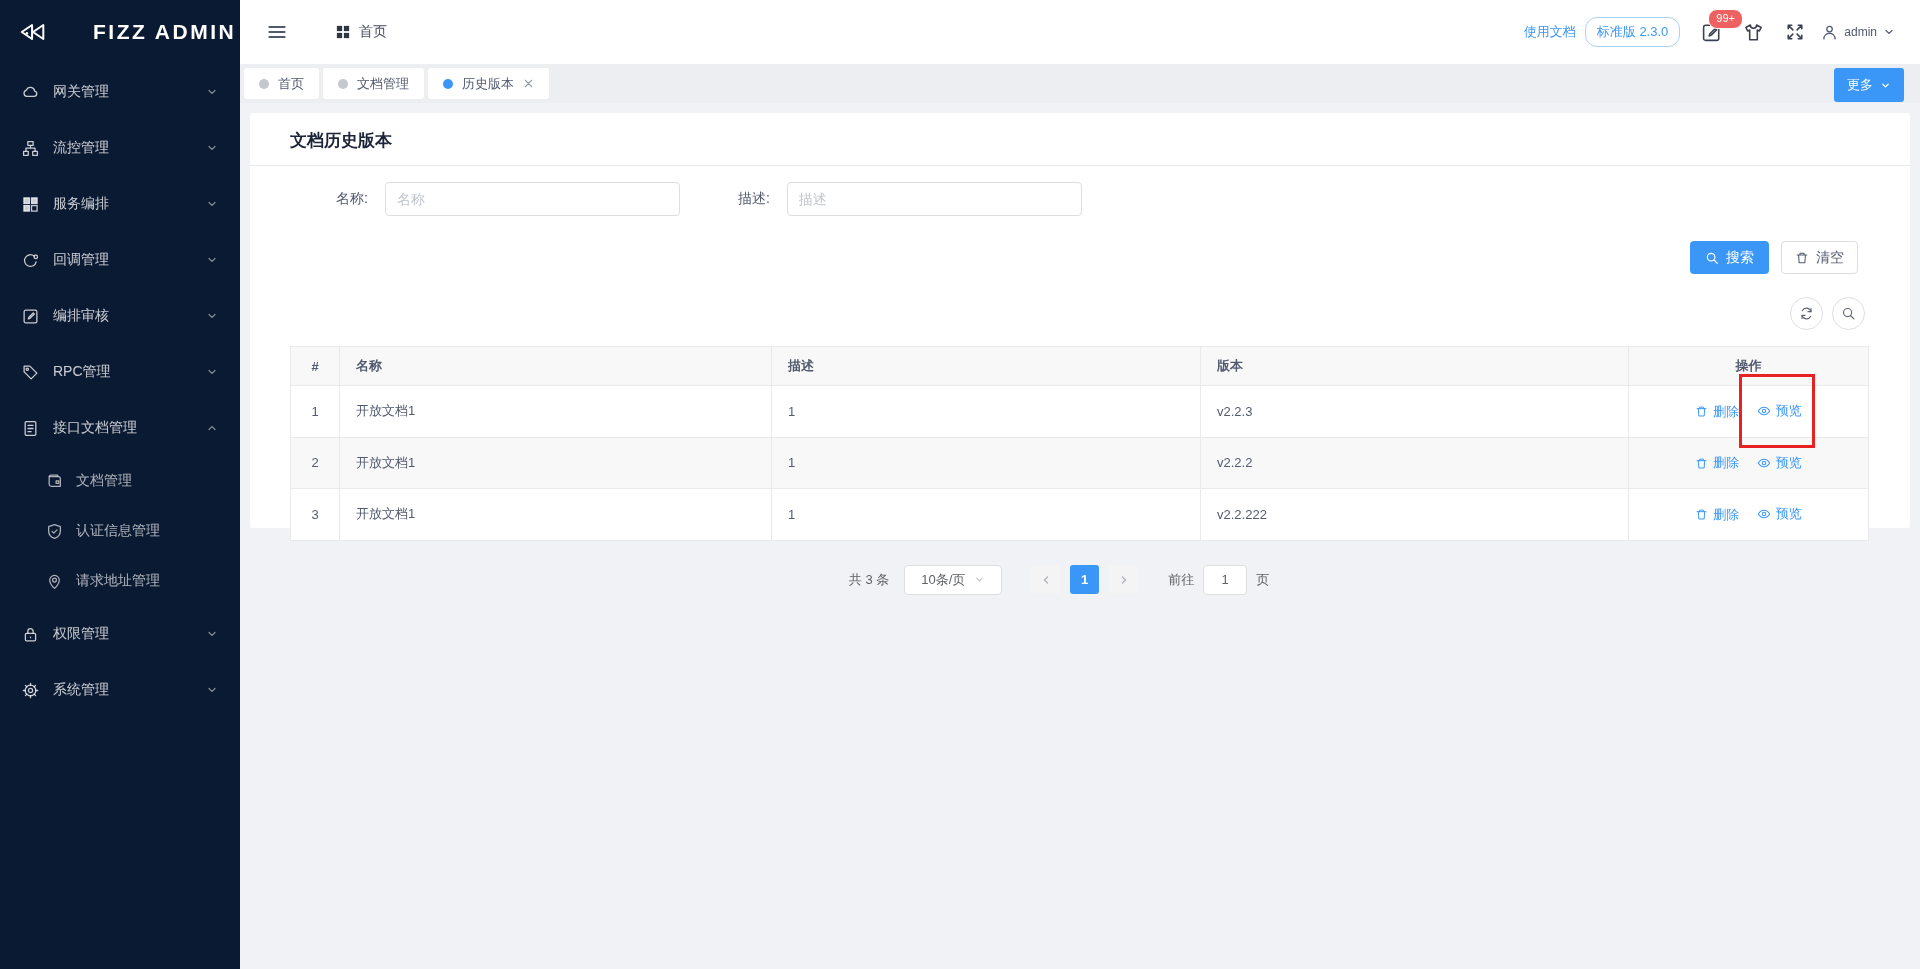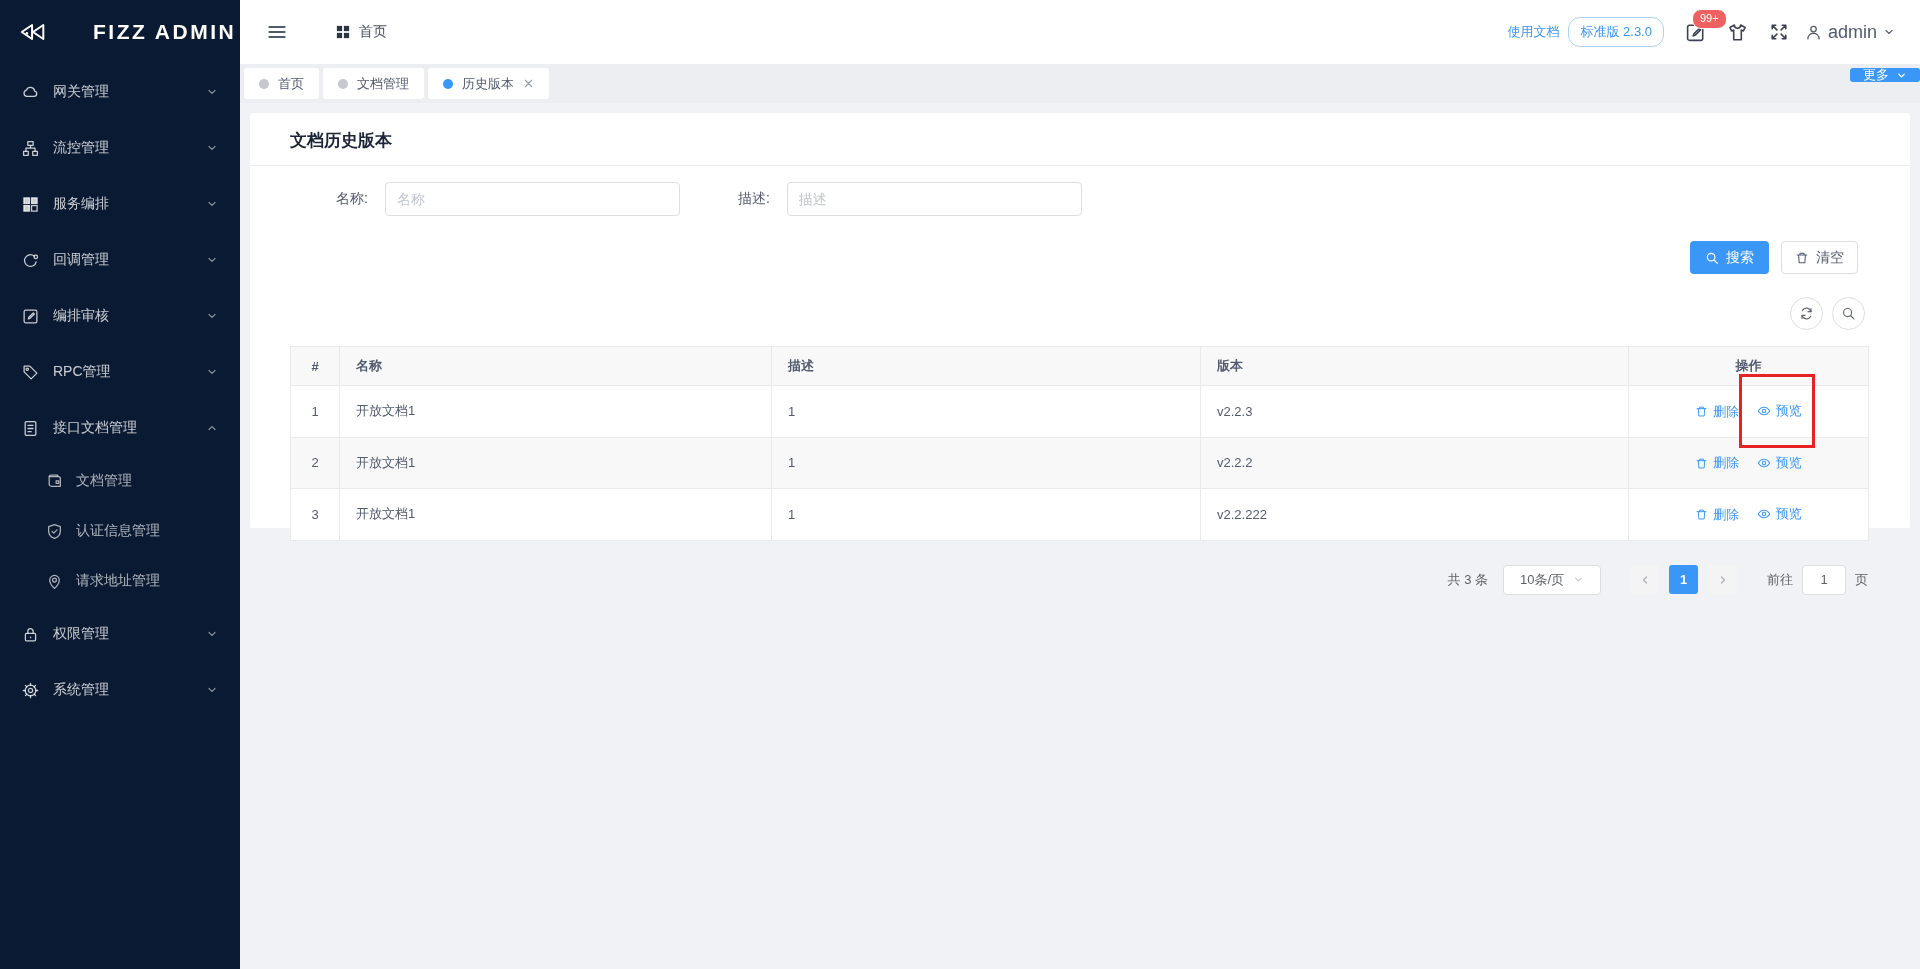--- a/index.html
+++ b/index.html
@@ -21,29 +21,29 @@
 
   
   .header { position:absolute; left:240px; top:0; width:1680px; height:64px; background:#fff; display:flex; align-items:center; z-index:2; }
   .burger { margin-left:26px; color:#515a6e; cursor:pointer; display:flex; }
   .crumb { margin-left:48px; display:flex; align-items:center; gap:9px; color:#495060; font-size:14px; cursor:pointer; }
   .hright { margin-left:auto; display:flex; align-items:center; padding-right:25px; }
   .doc-link { color:#3b97f7; font-size:13px; cursor:pointer; }
   .ver-btn { margin-left:9px; border:1px solid #a9d2fb; color:#3b97f7; background:#fff; border-radius:12px; font-size:13px; padding:5px 11px; cursor:pointer; }
   .hicon { position:relative; margin-left:21px; color:#3a4150; display:flex; cursor:pointer; }
   .badge { position:absolute; top:-13px; left:7px; background:#ee6161; color:#fff; font-size:11px; line-height:1; padding:3px 7px 4px; border-radius:9px; border:1px solid #fff; white-space:nowrap; }
-  .user { margin-left:16px; display:flex; align-items:center; gap:6px; color:#515a6e; font-size:18px; cursor:pointer; }
+  .user { margin-left:16px; display:flex; align-items:center; gap:6px; color:#515a6e; font-size:12px; cursor:pointer; }
 
   
   .tabbar { position:absolute; left:240px; top:64px; width:1680px; height:39px; background:#eceef2; display:flex; align-items:center; padding-left:4px; z-index:2; }
   .tab { height:31px; background:#fff; border-radius:3px; display:flex; align-items:center; padding:0 15px; margin-right:4px; font-size:13px; color:#515a6e; cursor:pointer; }
   .dot { width:10px; height:10px; border-radius:50%; background:#c5c8ce; margin-right:9px; }
   .tab.active .dot { background:#3b97f7; }
   .tab-close { margin-left:9px; color:#9aa0aa; display:flex; cursor:pointer; }
-  .more-btn { position:absolute; right:0; top:4px; height:14px; background:#3b97f7; color:#fff; border:none; border-radius:3px; font-size:13px; padding:0 13px; display:flex; align-items:center; gap:7px; cursor:pointer; }
+  .more-btn { position:absolute; right:16px; top:4px; height:34px; background:#3b97f7; color:#fff; border:none; border-radius:3px; font-size:13px; padding:0 13px; display:flex; align-items:center; gap:7px; cursor:pointer; }
 
   
   .card { position:absolute; left:250px; top:113px; width:1660px; height:415px; background:#fff; border-radius:2px; }
   .card-title { padding:16px 40px 13px; font-size:17px; font-weight:bold; color:#1c2438; border-bottom:1px solid #e8eaec; }
 
   .form-row { display:flex; margin-top:16px; margin-left:86px; align-items:center; font-size:14px; color:#515a6e; }
   .fg { display:flex; align-items:center; }
   .fg + .fg { margin-left:58px; }
   .fg label { margin-right:17px; }
   .fg input { width:295px; height:34px; border:1px solid #dcdee2; border-radius:4px; padding:0 11px; font-size:14px; color:#515a6e; outline:none; }
@@ -65,21 +65,21 @@
   col.c-idx { width:49px; }
   col.c-name { width:432px; }
   col.c-desc { width:429px; }
   col.c-ver { width:428px; }
   col.c-op { width:240px; }
   th.center, td.center { text-align:center; padding-left:0; }
   .op-link { color:#3b97f7; display:inline-flex; align-items:center; gap:5px; margin:16px 7px; cursor:pointer; text-decoration:none; }
   .annot-wrap { position:relative; display:inline-flex; }
   .annot-box { position:absolute; left:-11px; right:-6px; top:-12px; bottom:-12px; border:3px solid #e62222; pointer-events:none; z-index:5; }
 
-  .pagination { display:flex; justify-content:flex-end; align-items:center; margin-top:24px; padding-right:42px; font-size:13px; color:#606266; }
+  .pagination { display:flex; justify-content:center; align-items:center; margin-top:24px; padding-right:42px; font-size:13px; color:#606266; }
   .ptotal { margin-right:15px; }
   .psel { width:98px; height:30px; border:1px solid #dcdee2; border-radius:4px; background:#fff; display:flex; align-items:center; justify-content:center; gap:9px; color:#606266; cursor:pointer; }
   .pgroup { display:flex; align-items:center; margin-left:24px; }
   .pbtn { width:29px; height:29px; border-radius:3px; background:#f4f4f5; color:#aeb1b8; display:flex; align-items:center; justify-content:center; margin:0 5px; cursor:pointer; }
   .pcur { background:#3b97f7; color:#fff; font-weight:bold; font-size:13px; }
   .goto { display:flex; align-items:center; margin-left:25px; gap:9px; }
   .goto input { width:44px; height:30px; border:1px solid #dcdee2; border-radius:4px; text-align:center; font-size:13px; color:#606266; outline:none; }
 </style>
 </head>
 <body>

